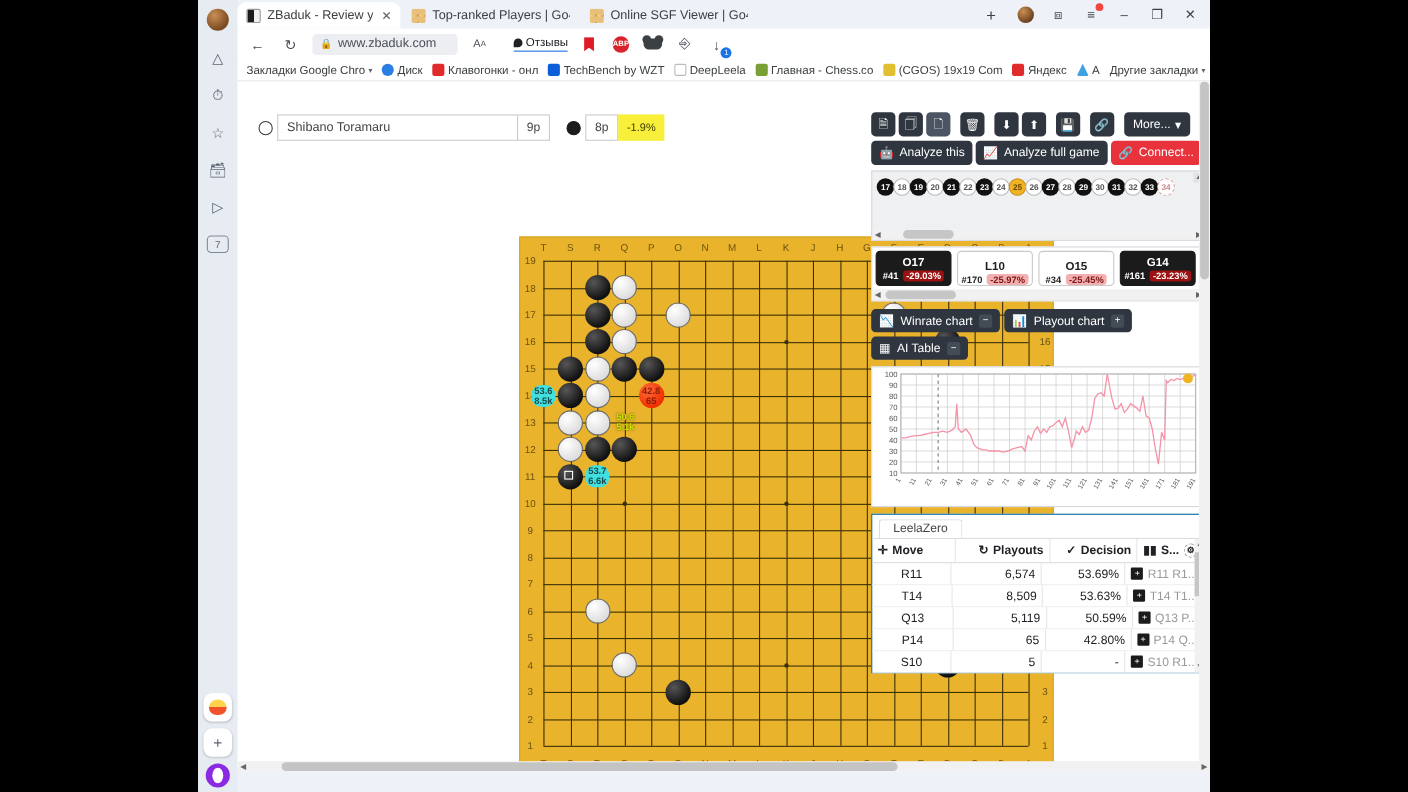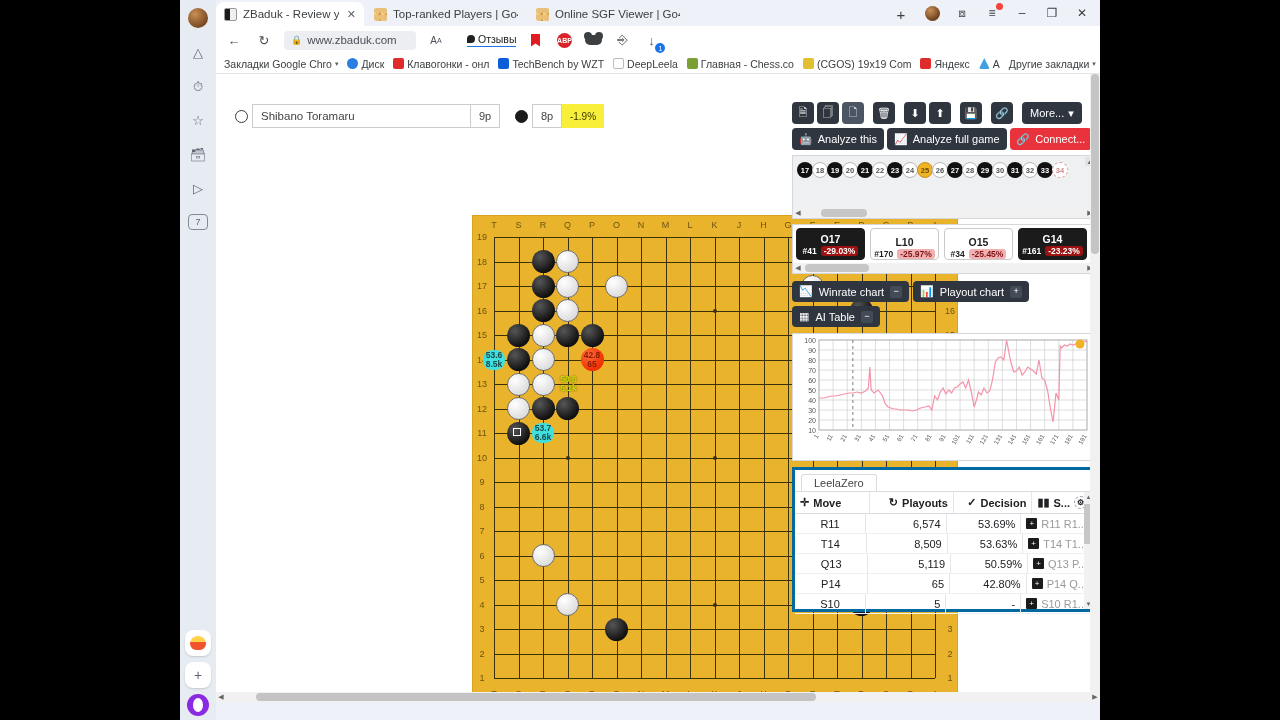--- a/index.html
+++ b/index.html
@@ -183,21 +183,21 @@
   
   #chart-toggles { margin-top:7px; display:flex; flex-wrap:wrap; gap:4px; }
   .ctog { height:21px; padding:0 7px; display:flex; align-items:center; gap:6px; font-size:11px;}
   .ctog .sq { width:12px;height:12px;background:#434b57;border-radius:2px;display:flex;align-items:center;
      justify-content:center;font-size:9px;line-height:1;}
 
   
   #wrchart { margin-top:6px; height:128px; background:#fff; border:1px solid #d4d8dc; position:relative; }
 
   
-  #aitable { margin-top:6px; background:#fff; border:3px solid #0369a1; position:relative; height:145px;}
+  #aitable { margin-top:6px; background:#fff; border:1px solid #0369a1; position:relative; height:145px;}
   #ai-tabs { height:22px; border-bottom:1px solid #d9dde1; display:flex; align-items:flex-end;}
   #ai-tabs .t { padding:2px 12px; font-size:11px; color:#444; border:1px solid #d9dde1; border-bottom:none;
      background:#fff; border-radius:3px 3px 0 0; margin-left:6px;}
   #ai-head { display:flex; height:22px; align-items:center; border-bottom:1px solid #d9dde1; font-size:11px; font-weight:bold;}
   .ai-c { display:flex; align-items:center; gap:4px; padding:0 5px; border-right:1px solid #e4e7ea; height:100%;}
   .c-move { width:76px; } .c-play { width:86px; justify-content:flex-end;}
   .c-dec { width:80px; justify-content:flex-end;} .c-seq{ flex:1; }
   .ai-row { display:flex; height:20px; align-items:center; font-size:11px; border-bottom:1px solid #eef0f2;}
   .ai-row .c-move{justify-content:center;} 
   .plus { width:11px;height:11px;background:#1b1b1b;color:#fff;font-size:8px;line-height:1;

